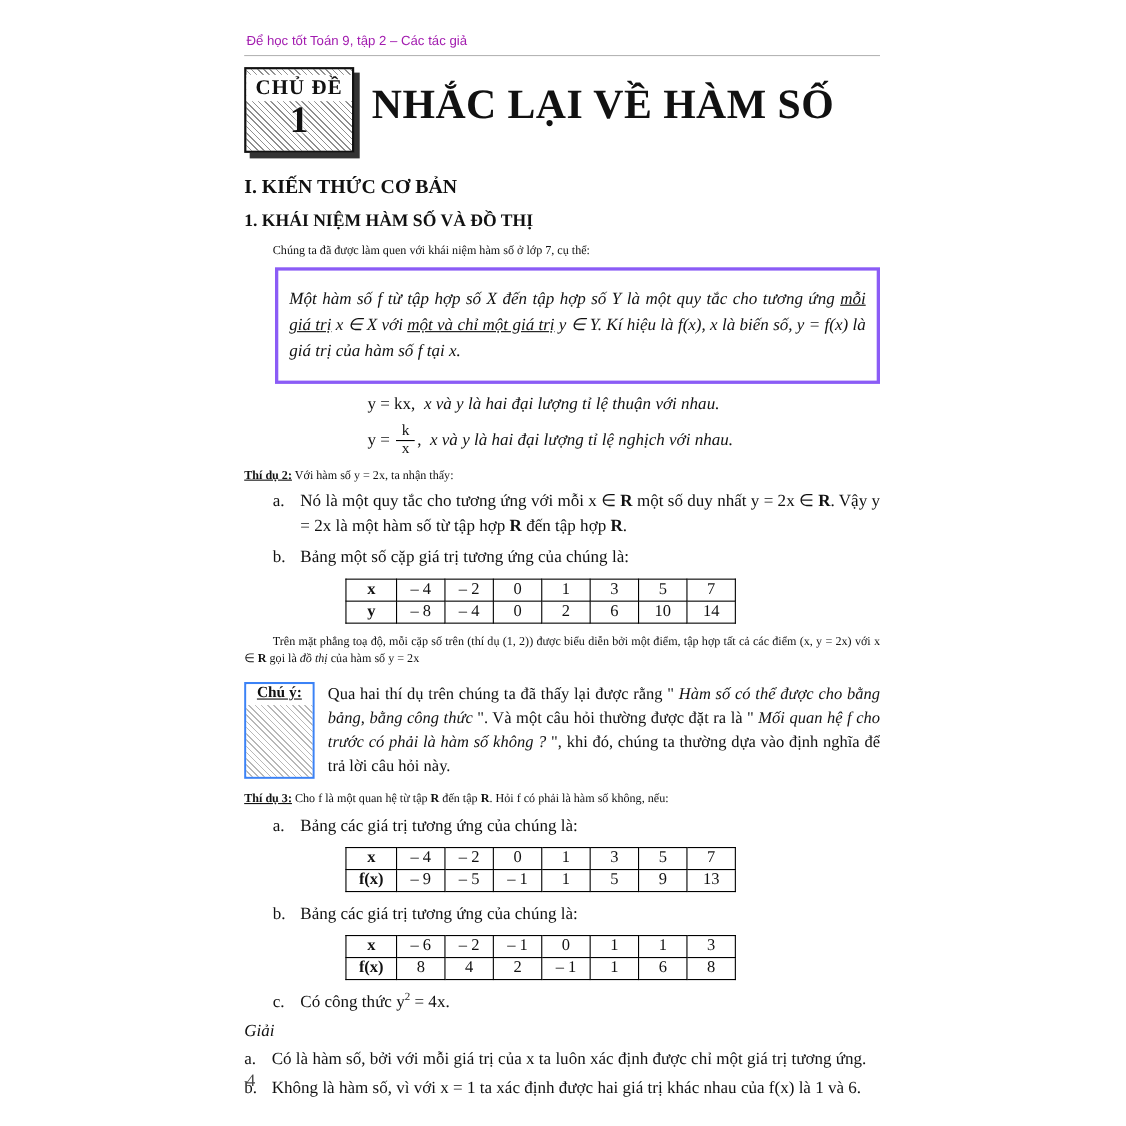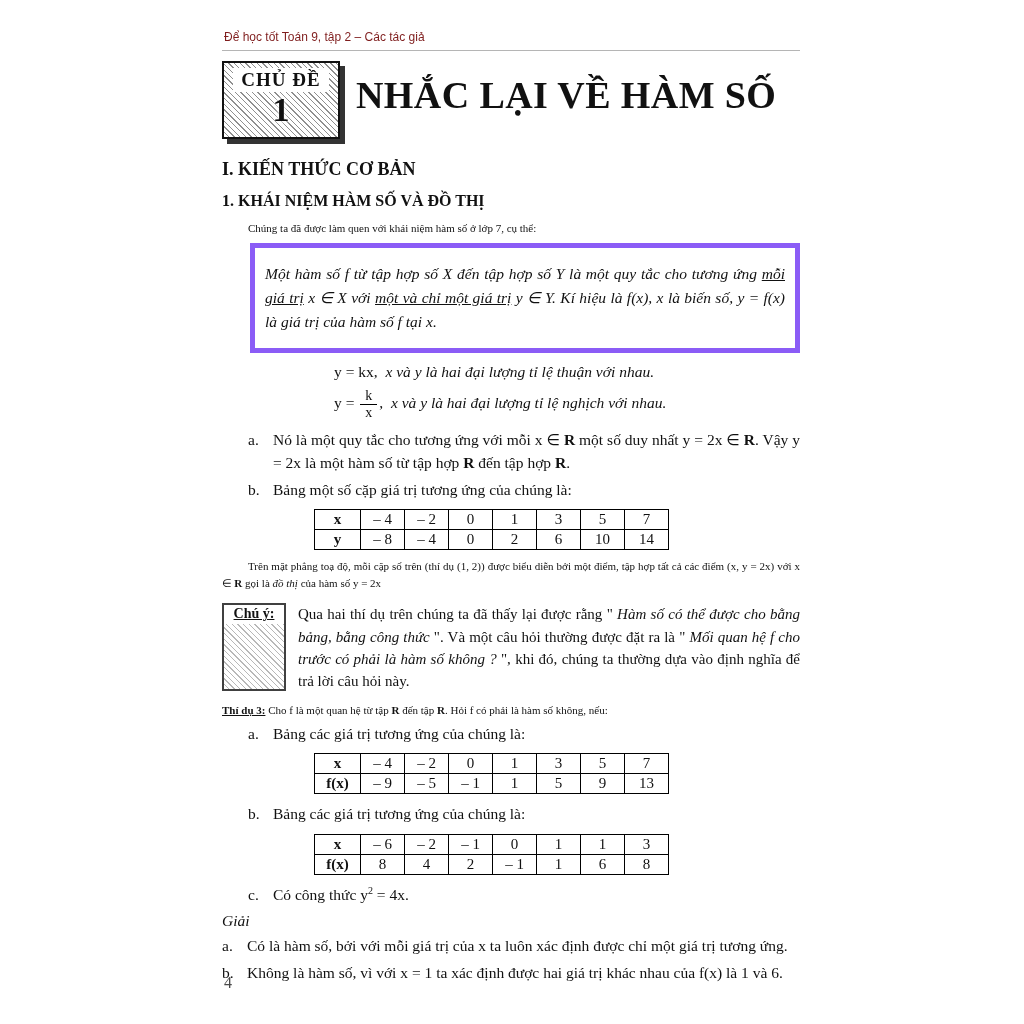--- a/index.html
+++ b/index.html
@@ -1,61 +1,61 @@
 <!DOCTYPE html>
 <html><head>
 <meta charset="utf-8">
 <style>
   * { margin:0; padding:0; box-sizing:border-box; }
   html,body { background:#ffffff; }
   body { width:1024px; height:1024px; font-family:"Liberation Serif", serif; color:#111; }
   .sheet { position:relative; width:1024px; height:1024px; background:#fff; overflow:hidden; }
   .content { position:absolute; left:222px; top:30px; width:578px; }
 
-  .running-header { font-family:"Liberation Sans", sans-serif; font-size:12px; color:#7f1d1d; padding-left:2px; }
+  .running-header { font-family:"Liberation Sans", sans-serif; font-size:12px; color:#a21caf; padding-left:2px; }
   .header-rule { border:none; border-top:1px solid #b5b5b5; margin:6px 0 10px; }
 
   .chapter-row { display:flex; align-items:flex-start; gap:16px; margin:6px 0 20px; }
-  .badge { width:118px; height:78px; border:2px solid #111; box-shadow:5px 5px 0 #333;
+  .badge { width:100px; height:78px; border:2px solid #111; box-shadow:5px 5px 0 #333;
            background:repeating-linear-gradient(45deg,#ffffff 0 3px,#8f8f8f 3px 4px);
            text-align:center; flex:none; }
   .badge-label { display:inline-block; background:#fff; font-weight:700; font-size:19px; padding:1px 8px; margin-top:5px; letter-spacing:1px; }
   .badge-number { font-weight:700; font-size:34px; line-height:1.05; margin-top:0;
                   text-shadow:0 0 4px #fff, 0 0 4px #fff; }
   .chapter-title { font-size:38px; font-weight:700; margin-top:12px; letter-spacing:0.4px; white-space:nowrap; }
 
   .h-main { font-size:18px; font-weight:700; margin:12px 0 12px; }
   .h-sub  { font-size:16px; font-weight:700; margin:10px 0 10px; }
 
   .p { font-size:11px; line-height:1.5; margin:3px 0;font-family:Liberation Serif, serif; }
   .indent { text-indent:26px; }
   .just { text-align:justify; }
   .bold { font-weight:700; }
   .it { font-style:italic; }
   .u { text-decoration:underline; }
   .ex-label { font-weight:700; text-decoration:underline; }
 
-  .def-box { border:5px solid #8b5cf6; margin:6px 0 10px 28px; padding:14px 10px; font-style:italic; font-size:15.5px; line-height:1.55; text-align:justify; }
+  .def-box { border:3px solid #8b5cf6; margin:6px 0 10px 28px; padding:14px 10px; font-style:italic; font-size:15.5px; line-height:1.55; text-align:justify; }
 
   .formula-line { margin:7px 0 7px 112px; font-size:15.5px; }
   .frac { display:inline-block; vertical-align:middle; text-align:center; line-height:1.15; font-size:14px; margin:0 2px; }
   .frac .num { display:block; border-bottom:1px solid #000; padding:0 5px; }
   .frac .den { display:block; padding:0 5px; }
 
   .items { margin-left:26px; }
   .item { display:flex; gap:9px; margin:4px 0; font-size:15.5px; line-height:1.5; }
   .item .lbl { min-width:16px; }
   .items-flush { margin-left:0; }
 
   .vtable { border-collapse:collapse; margin:8px 0 8px 92px; }
   .vtable td { border:1px solid #000; text-align:center; font-size:15px; width:44px; padding:1px 0; font-family:"Liberation Serif", serif; }
   .vtable td.hd { font-weight:700; width:46px; }
 
   .note { display:flex; gap:12px; margin:12px 0 10px; }
-  .note-badge { width:64px; height:88px; border:2px solid #404040; flex:none; display:flex; flex-direction:column; }
+  .note-badge { width:64px; height:88px; border:2px solid #3b82f6; flex:none; display:flex; flex-direction:column; }
   .nb-label { background:#fff; text-align:center; font-weight:700; text-decoration:underline; font-size:14px; padding:1px 0 2px; }
   .nb-hatch { flex:1; background:repeating-linear-gradient(45deg,#ffffff 0 3px,#b8b8b8 3px 4px); }
   .note-text { flex:1; font-size:15px; line-height:1.47; text-align:justify; }
 
   .solution-label { font-style:italic; font-size:15.5px; margin:6px 0 4px; }
   .page-num { position:absolute; left:224px; top:974px; font-size:16px; color:#4a4a4a; }
   sup { font-size:10px; }
 </style>
 </head>
 <body>
@@ -86,20 +86,24 @@
     <div class="formula-line">
       <span>y = kx,</span>&nbsp;
       <span class="it">x và y là hai đại lượng tỉ lệ thuận với nhau.</span>
     </div>
     <div class="formula-line">
       <span>y =</span>
       <span class="frac"><span class="num">k</span><span class="den">x</span></span><span>,</span>&nbsp;
       <span class="it">x và y là hai đại lượng tỉ lệ nghịch với nhau.</span>
     </div>
 
+    <p class="p">
+      <span class="ex-label">Thí dụ 2:</span>
+      <span>Với hàm số y = 2x, ta nhận thấy:</span>
+    </p>
     <div class="items">
       <div class="item just">
         <span class="lbl">a.</span>
         <span><span>Nó là một quy tắc cho tương ứng với mỗi x ∈ </span><span class="bold">R</span><span> một số duy nhất y = 2x ∈ </span><span class="bold">R</span><span>. Vậy y = 2x là một hàm số từ tập hợp </span><span class="bold">R</span><span> đến tập hợp </span><span class="bold">R</span><span>.</span></span>
       </div>
       <div class="item">
         <span class="lbl">b.</span>
         <span>Bảng một số cặp giá trị tương ứng của chúng là:</span>
       </div>
     </div>

